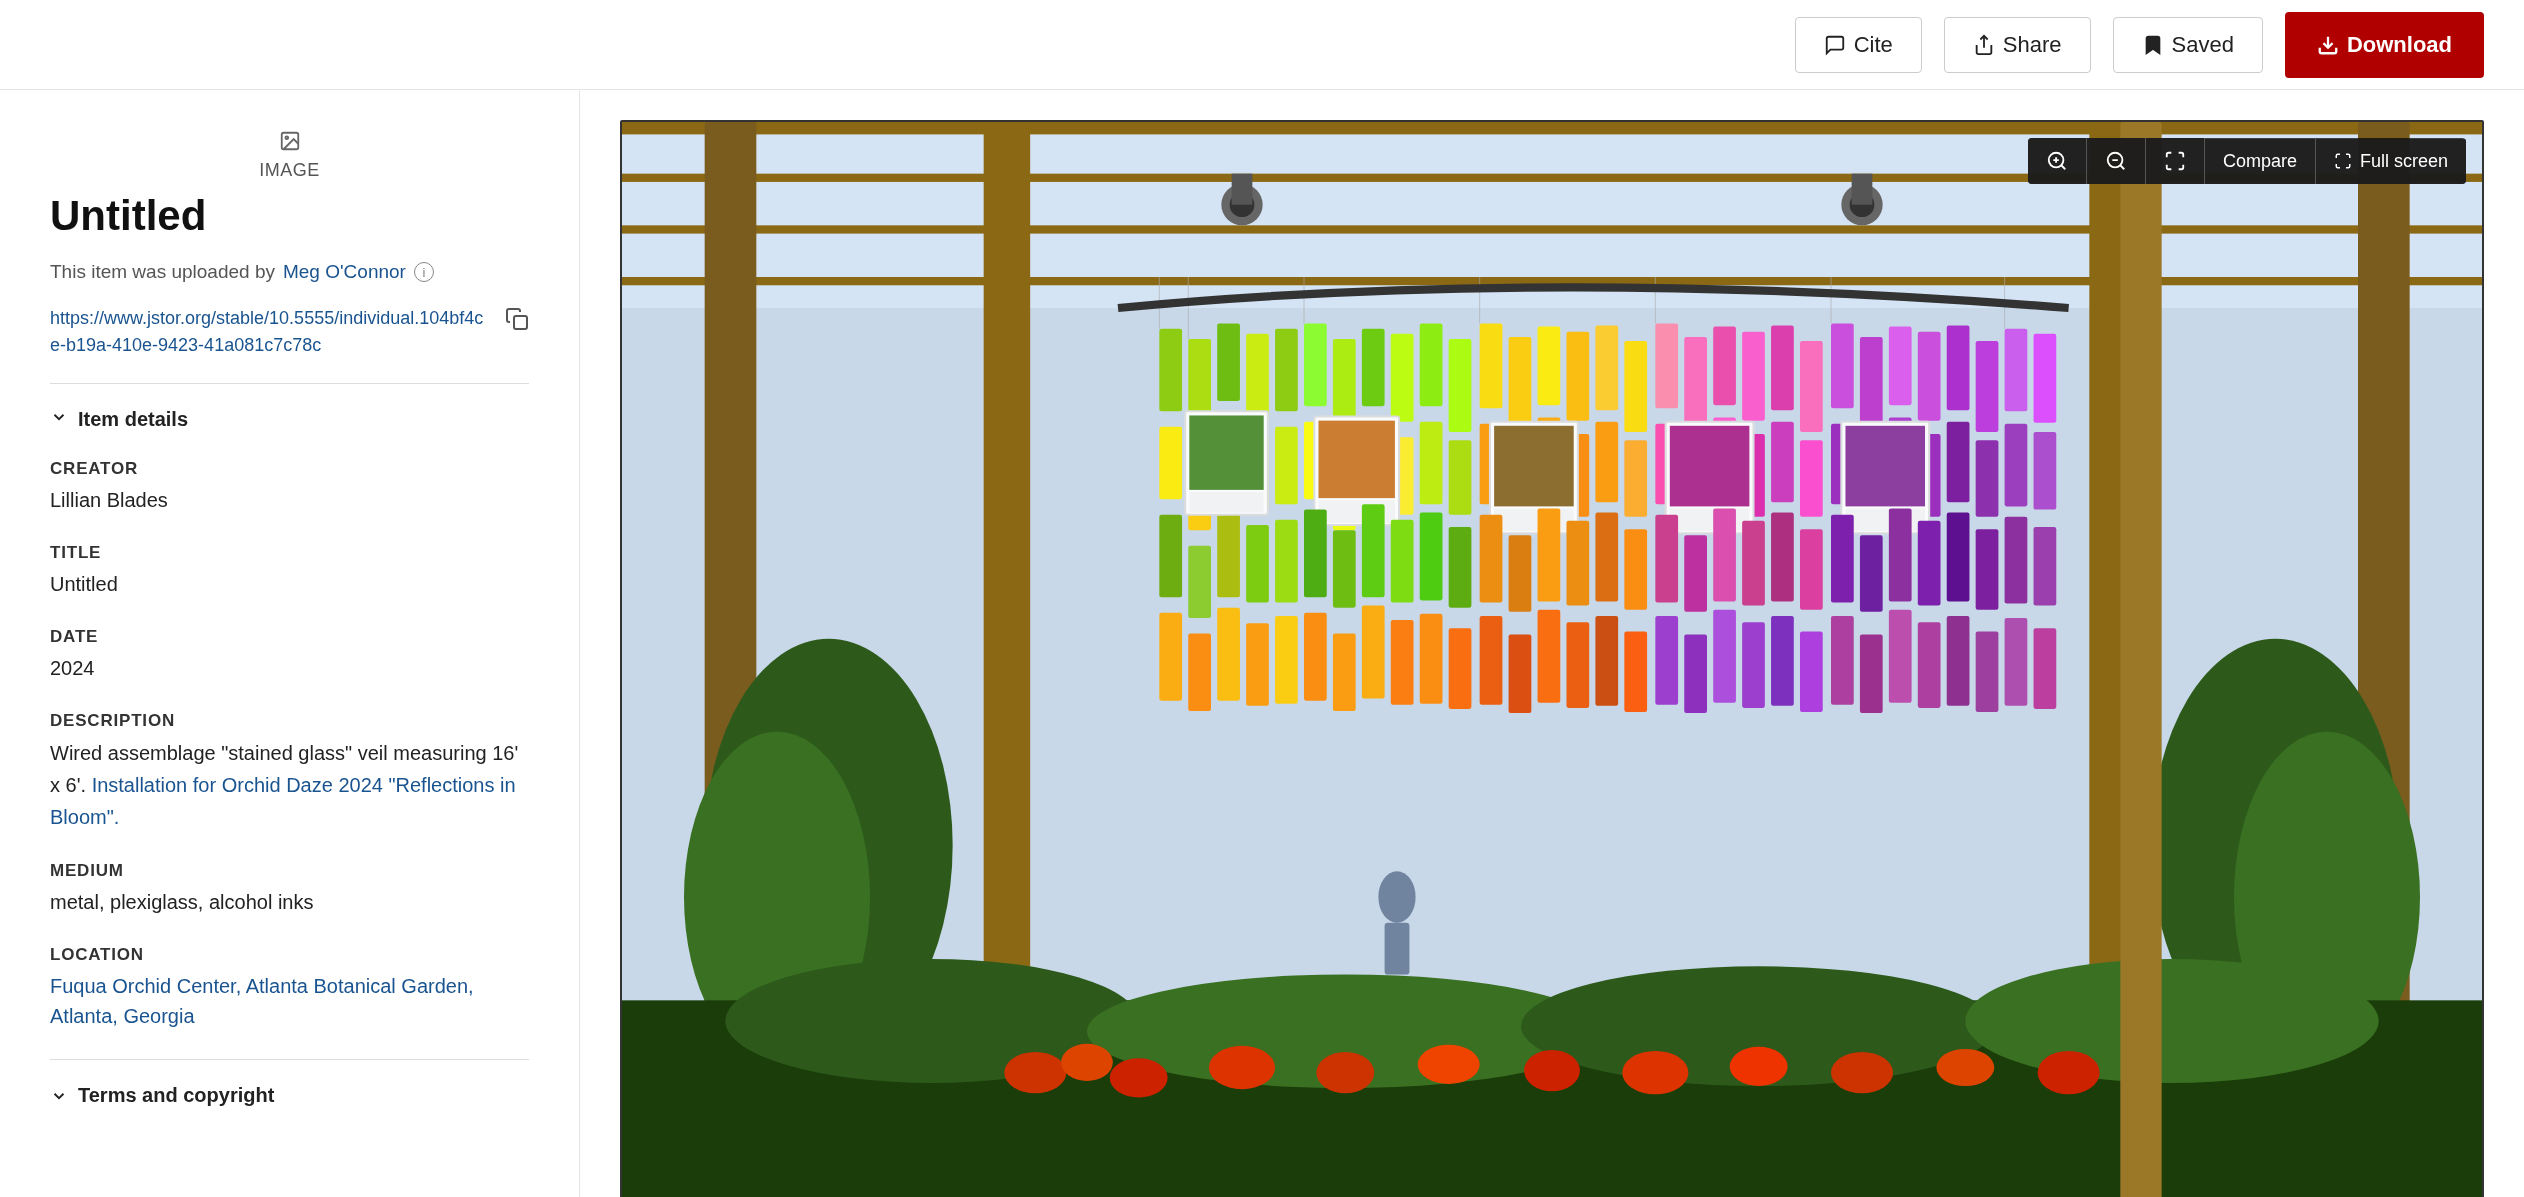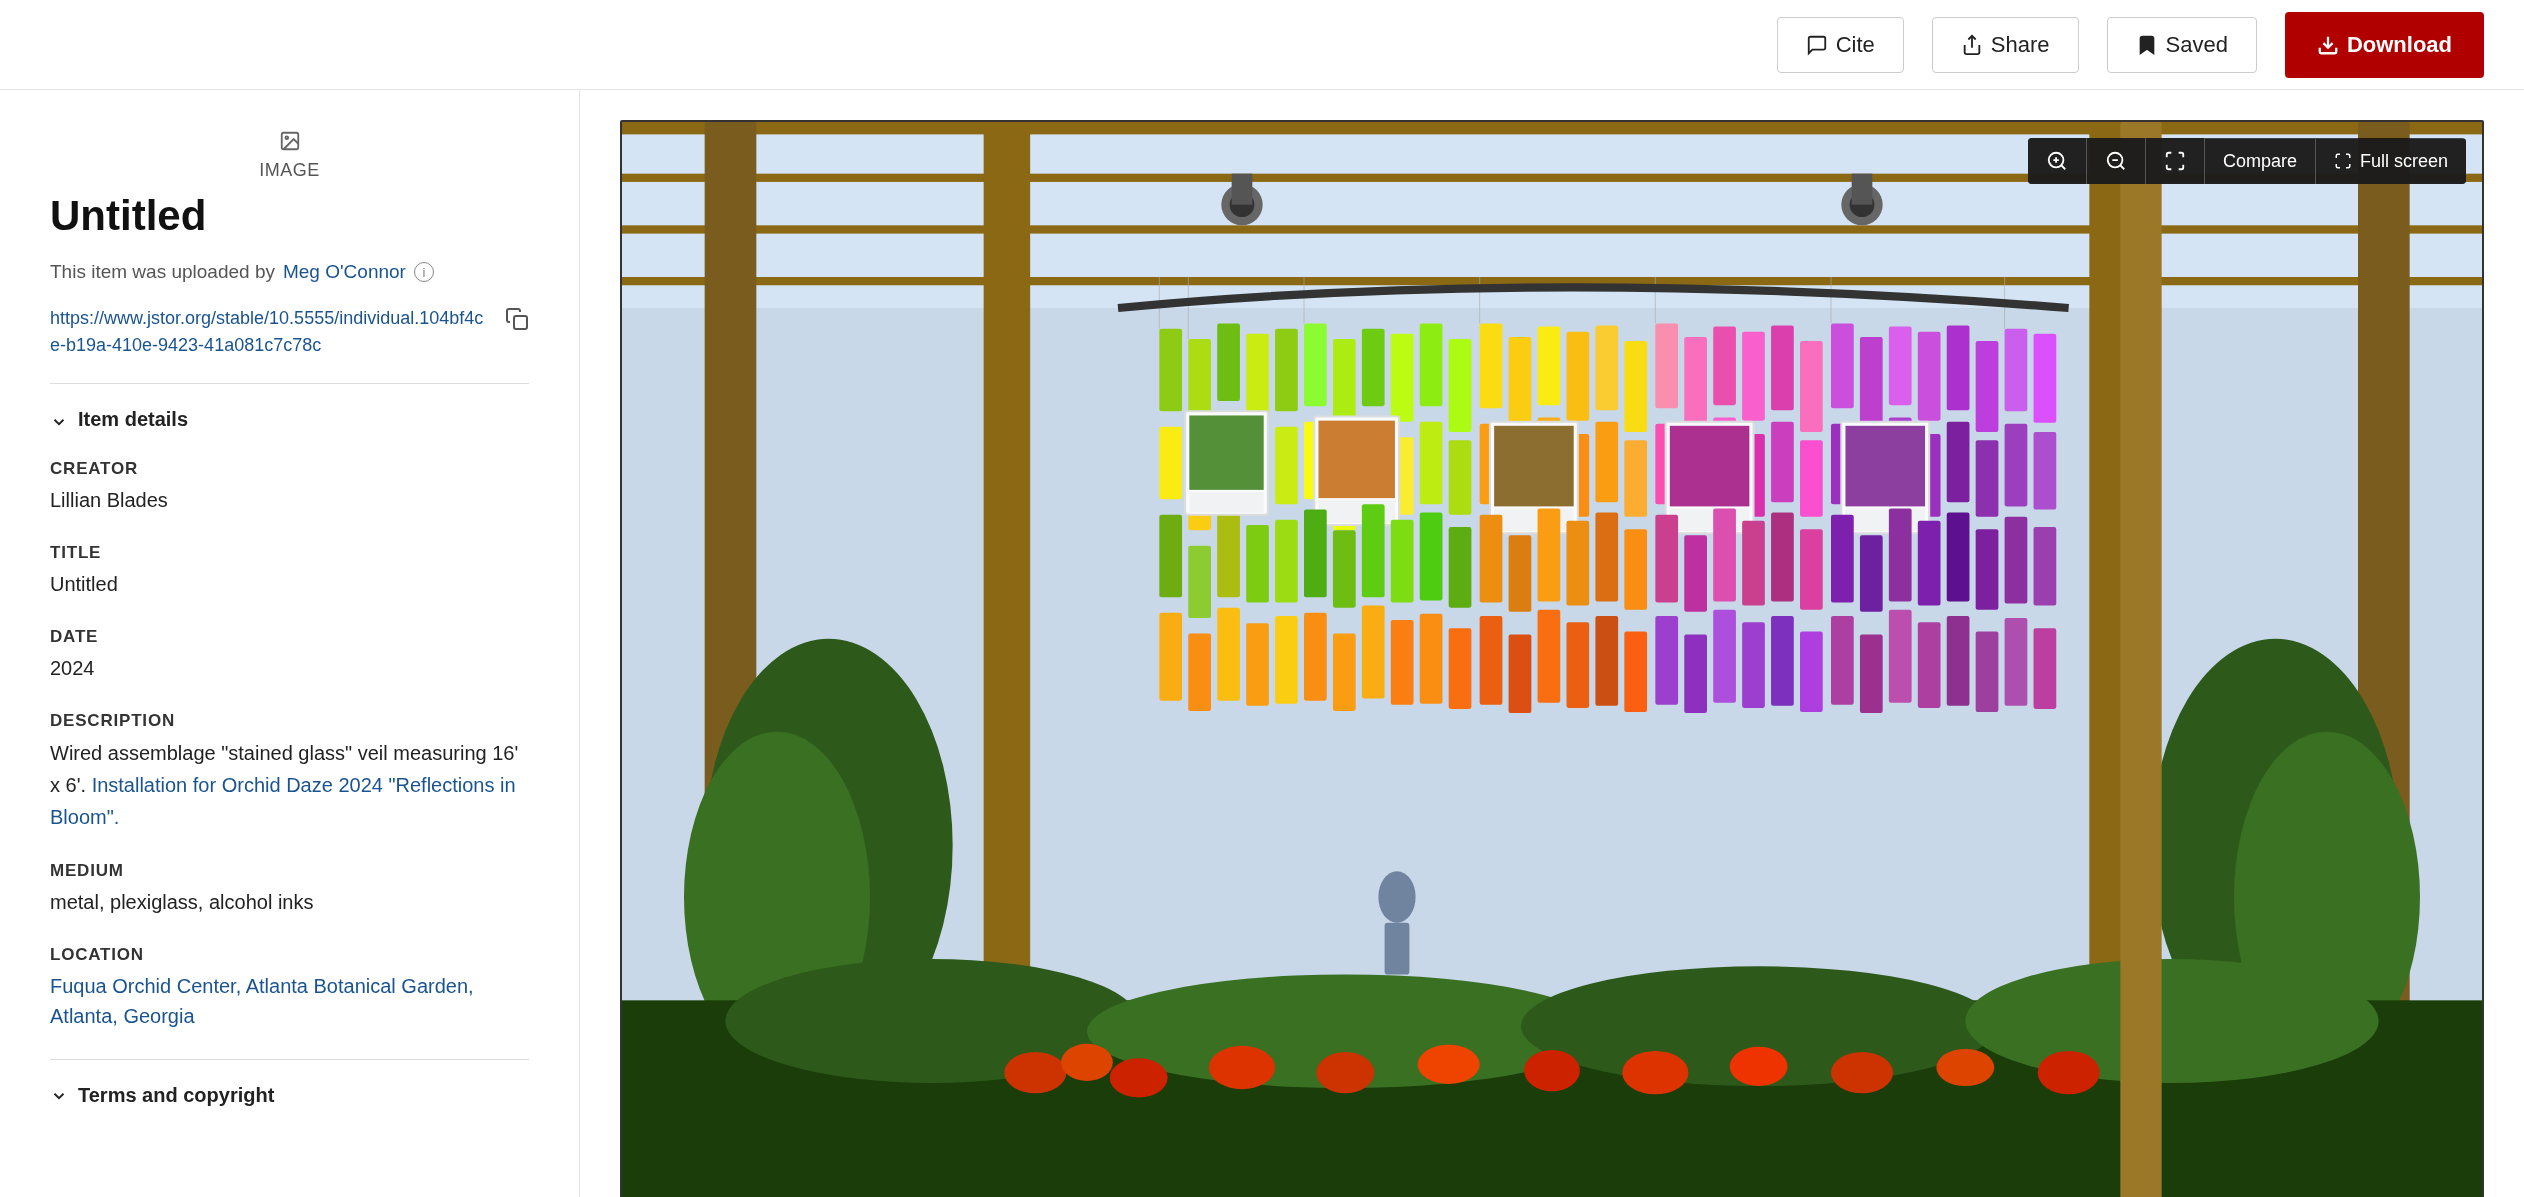--- a/index.html
+++ b/index.html
@@ -13,21 +13,21 @@
       flex-direction: column;
     }
 
     
     .top-bar {
       display: flex;
       align-items: center;
       justify-content: flex-end;
       padding: 16px 40px;
       border-bottom: 1px solid #e5e5e5;
-      gap: 28px;
+      gap: 22px;
       height: 90px;
     }
 
     .action-btn {
       display: flex;
       align-items: center;
       gap: 8px;
       padding: 14px 28px;
       border: 1.5px solid #ccc;
       background: #fff;
@@ -143,21 +143,21 @@
     }
 
     .divider {
       border: none;
       border-top: 1px solid #ddd;
       margin: 24px 0;
     }
 
     .section-toggle {
       display: flex;
-      align-items: flex-end;
+      align-items: flex-start;
       gap: 10px;
       cursor: pointer;
       font-size: 20px;
       font-weight: 600;
       color: #222;
       margin-bottom: 28px;
     }
 
     .chevron-icon {
       width: 18px;

